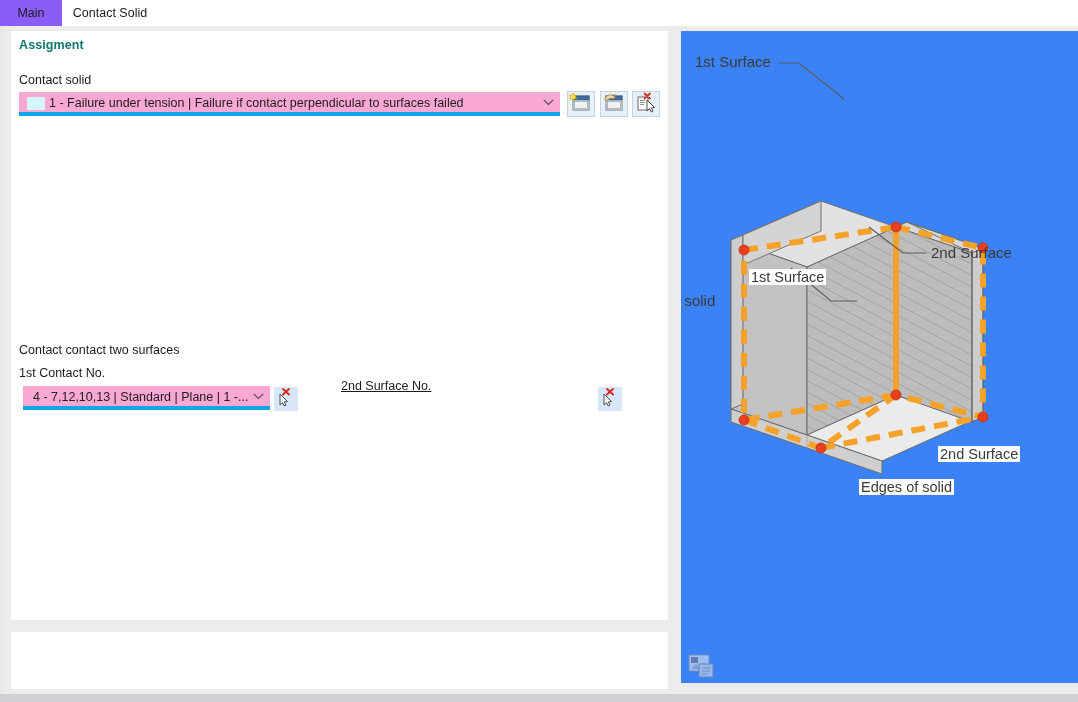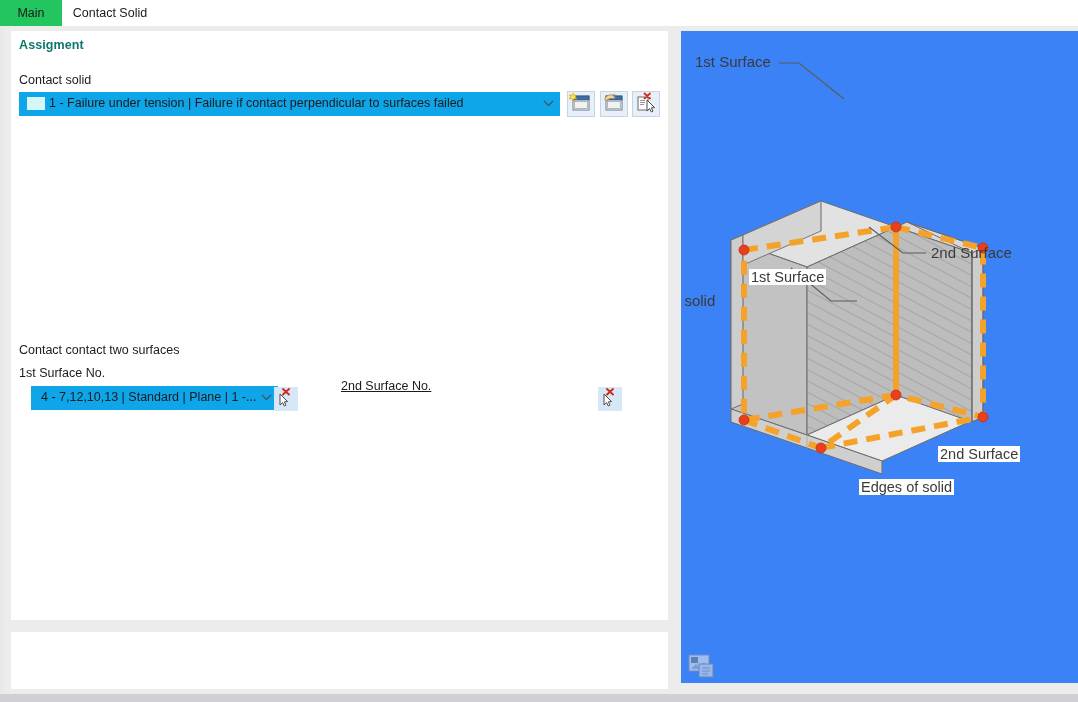--- a/index.html
+++ b/index.html
@@ -37,21 +37,21 @@
     top: 0;
     height: 26px;
     line-height: 26px;
     font-size: 12.5px;
     color: #1b1b1b;
     text-align: center;
     cursor: default;
     user-select: none;
   }
   .tab.inactive {
-    background: #22c55e;
+    background: #8b5cf6;
   }
   .tab.active {
     background: #ffffff;
   }
   #tab-main { left: 0; width: 62px; }
   #tab-contact-solid { left: 62px; width: 96px; }
 
   
   #tabstrip-filler {
     position: absolute;
@@ -82,23 +82,23 @@
     white-space: nowrap;
   }
   #contact-solid-label { left: 8px; top: 42px; }
   #contact-between-label { left: 8px; top: 312px; }
   #first-surface-label { left: 8px; top: 335px; }
   #second-surface-label { left: 330px; top: 348px; text-decoration: underline; }
 
   
   .combo {
     position: absolute;
-    background: #0ea5e9;
+    background: #f9a8d4;
     border: none;
-    border-bottom: 2px solid #0ea5e9;
+    border-bottom: 4px solid #0ea5e9;
     box-sizing: border-box;
     cursor: default;
     user-select: none;
   }
   .combo .combo-text {
     position: absolute;
     left: 10px;
     top: 0;
     right: 22px;
     height: 100%;
@@ -126,21 +126,21 @@
     line-height: 22px;
   }
   #contact-solid-swatch {
     position: absolute;
     left: 8px; top: 5px;
     width: 18px; height: 13px;
     background: #d5f6f8;
   }
 
   #combo-first-surface {
-    left: 20px; top: 355px;
+    left: 12px; top: 355px;
     width: 247px; height: 24px;
   }
   #combo-second-surface {
     left: 330px; top: 355px;
     width: 247px; height: 24px;
   }
 
   
   .iconbtn {
     position: absolute;
@@ -258,21 +258,21 @@
       <svg viewBox="0 0 24 22" width="24" height="22">
         <rect x="4" y="5" width="10" height="13" fill="#ffffff" stroke="#6b6b6b" stroke-width="1"></rect>
         <path d="M6 8.5 H11 M6 10.5 H11 M6 12.5 H10" stroke="#8a8a8a" stroke-width="0.9"></path>
         <path d="M13 8 L13 19 L15.6 16.6 L17.3 20 L19 19.1 L17.3 15.9 L20.6 15.6 Z" fill="#ffffff" stroke="#4a4a4a" stroke-width="1" stroke-linejoin="round"></path>
         <path d="M10.5 1.5 L16 6.5 M16 1.5 L10.5 6.5" stroke="#d12b1e" stroke-width="1.8" stroke-linecap="round"></path>
       </svg>
     </div>
 
     <div id="contact-between-label" class="field-label">Contact contact two surfaces</div>
 
-    <div id="first-surface-label" class="field-label">1st Surface No.</div>
+    <div id="first-surface-label" class="field-label">1st Contact No.</div>
 
     <div id="second-surface-label" class="field-label">2nd Surface No.</div>
 
     <div id="combo-first-surface" class="combo">
       <div class="combo-text">4 - 7,12,10,13 | Standard | Plane | 1 -...</div>
       <span class="chevron">
         <svg viewBox="0 0 11 7" width="11" height="7">
           <path d="M0.8 0.8 L5.5 5.5 L10.2 0.8" fill="none" stroke="#4c4c4c" stroke-width="1.1"></path>
         </svg>
       </span>

